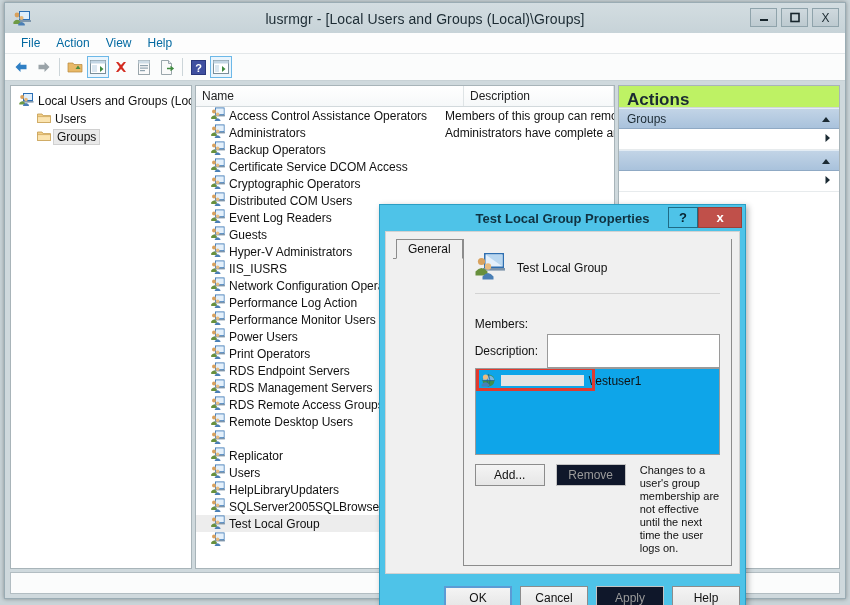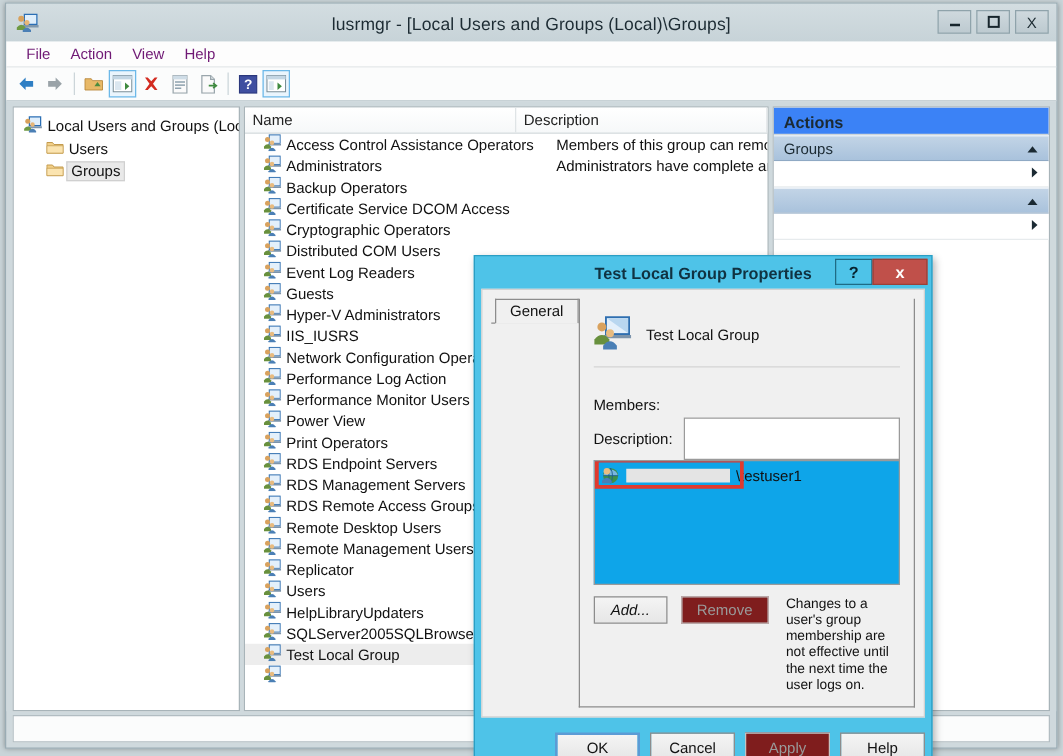--- a/index.html
+++ b/index.html
@@ -56,21 +56,21 @@
 
   
   #menu-bar {
     height: 21px; flex: none;
     background: #fdfdfd;
     border-bottom: 1px solid #e3e7e9;
     display: flex; align-items: center;
     padding-left: 8px;
   }
   .menu-item {
-    font-size: 12px; color: #701a75;
+    font-size: 12px; color: #0369a1;
     padding: 16px 8px;
     cursor: default;
   }
 
   
   #toolbar {
     height: 27px; flex: none;
     background: #fbfcfc;
     border-bottom: 1px solid #c8d2d6;
     display: flex; align-items: center;
@@ -128,43 +128,43 @@
     background: linear-gradient(to bottom,#ffffff,#f6f8f9);
     border-bottom: 1px solid #d2d9dc;
     font-size: 12px; color: #222;
   }
   .col-h {
     padding: 3px 0 0 6px;
     border-right: 1px solid #dfe4e6;
     cursor: default;
     overflow: hidden; white-space: nowrap;
   }
-  #col-name { width: 217px; flex: none; }
+  #col-name { width: 268px; flex: none; }
   #col-desc { flex: 1; }
   #list-rows { position: relative; }
   .list-row {
     height: 17px;
     display: flex; align-items: center;
     font-size: 12px; color: #111;
     cursor: default; white-space: nowrap;
   }
   .list-row.selected { background: #ededed; }
   .lr-name {
     width: 243px; flex: none;
     display: flex; align-items: center; gap: 4px;
     padding-left: 15px; overflow: hidden;
   }
   .lr-desc { flex: 1; padding-left: 6px; overflow: hidden; }
 
   
   #actions-title {
     height: 22px;
-    background: #3b82f6;
+    background: #bef264;
     border-bottom: 1px solid #cfd6d9;
-    font-size: 13px; font-weight: bold; color: #1b2a33;
+    font-size: 17px; font-weight: bold; color: #1b2a33;
     padding: 4px 0 0 8px;
     cursor: default;
   }
   .act-head {
     height: 21px;
     background: linear-gradient(to bottom,#c2d4e6 0%, #a9c2dc 100%);
     border-top: 1px solid #e3ecf4;
     border-bottom: 1px solid #8fa9c4;
     display: flex; align-items: center;
     padding: 0 8px;
@@ -325,22 +325,22 @@
   }
   .dlg-btn {
     height: 22px;
     border: 1px solid #8c8c8c;
     background: linear-gradient(to bottom,#f4f4f4,#e6e6e6);
     font-size: 12px; color: #111;
     display: flex; align-items: center; justify-content: center;
     cursor: default;
     font-family: "Liberation Sans", sans-serif;
   }
-  .dlg-btn.disabled { color: #9a9a9a; background: #7f1d1d; border-color: #c3c3c3; text-align: center; }
-  #add-btn { width: 59px; font-style: italic; }
+  .dlg-btn.disabled { color: #9a9a9a; background: #0f172a; border-color: #c3c3c3; text-align: center; }
+  #add-btn { width: 70px; }
   #remove-btn { width: 70px; margin-left: 11px; }
   #note-text {
     flex: 1; margin-left: 14px;
     font-size: 11px; color: #111; line-height: 13px;
   }
 
   #dlg-footer {
     height: 24px; flex: none;
     margin: 7px 5px 5px 5px;
     display: flex; justify-content: flex-end; gap: 8px;
@@ -694,21 +694,21 @@
             <div class="lr-name">
               <span class="ico"><svg width="14" height="14" viewBox="0 0 14 14">
                   <rect x="4" y="0.5" width="9.5" height="7.5" fill="#2f6fb0"></rect>
                   <rect x="4.8" y="1.3" width="8" height="6" fill="#e4f0fb"></rect>
                   <rect x="3.4" y="8" width="10.5" height="1.4" fill="#7c94ab"></rect>
                   <circle cx="3" cy="4.6" r="2" fill="#d9a25e"></circle>
                   <path d="M0.2 10.2 Q3 6.6 5.8 10.2 L5.8 12 L0.2 12 Z" fill="#68903d"></path>
                   <circle cx="6.6" cy="7.2" r="1.8" fill="#e8bb7f"></circle>
                   <path d="M3.8 13 Q6.6 9.4 9.4 13 L9.4 14 L3.8 14 Z" fill="#4a7fb5"></path>
                 </svg></span>
-              <span>Power View</span>
+              <span>Power Users</span>
             </div>
             <div class="lr-desc"></div>
           </div>
           <div class="list-row">
             <div class="lr-name">
               <span class="ico"><svg width="14" height="14" viewBox="0 0 14 14">
                   <rect x="4" y="0.5" width="9.5" height="7.5" fill="#2f6fb0"></rect>
                   <rect x="4.8" y="1.3" width="8" height="6" fill="#e4f0fb"></rect>
                   <rect x="3.4" y="8" width="10.5" height="1.4" fill="#7c94ab"></rect>
                   <circle cx="3" cy="4.6" r="2" fill="#d9a25e"></circle>
@@ -784,21 +784,20 @@
             <div class="lr-name">
               <span class="ico"><svg width="14" height="14" viewBox="0 0 14 14">
                   <rect x="4" y="0.5" width="9.5" height="7.5" fill="#2f6fb0"></rect>
                   <rect x="4.8" y="1.3" width="8" height="6" fill="#e4f0fb"></rect>
                   <rect x="3.4" y="8" width="10.5" height="1.4" fill="#7c94ab"></rect>
                   <circle cx="3" cy="4.6" r="2" fill="#d9a25e"></circle>
                   <path d="M0.2 10.2 Q3 6.6 5.8 10.2 L5.8 12 L0.2 12 Z" fill="#68903d"></path>
                   <circle cx="6.6" cy="7.2" r="1.8" fill="#e8bb7f"></circle>
                   <path d="M3.8 13 Q6.6 9.4 9.4 13 L9.4 14 L3.8 14 Z" fill="#4a7fb5"></path>
                 </svg></span>
-              <span>Remote Management Users</span>
             </div>
             <div class="lr-desc"></div>
           </div>
           <div class="list-row">
             <div class="lr-name">
               <span class="ico"><svg width="14" height="14" viewBox="0 0 14 14">
                   <rect x="4" y="0.5" width="9.5" height="7.5" fill="#2f6fb0"></rect>
                   <rect x="4.8" y="1.3" width="8" height="6" fill="#e4f0fb"></rect>
                   <rect x="3.4" y="8" width="10.5" height="1.4" fill="#7c94ab"></rect>
                   <circle cx="3" cy="4.6" r="2" fill="#d9a25e"></circle>

